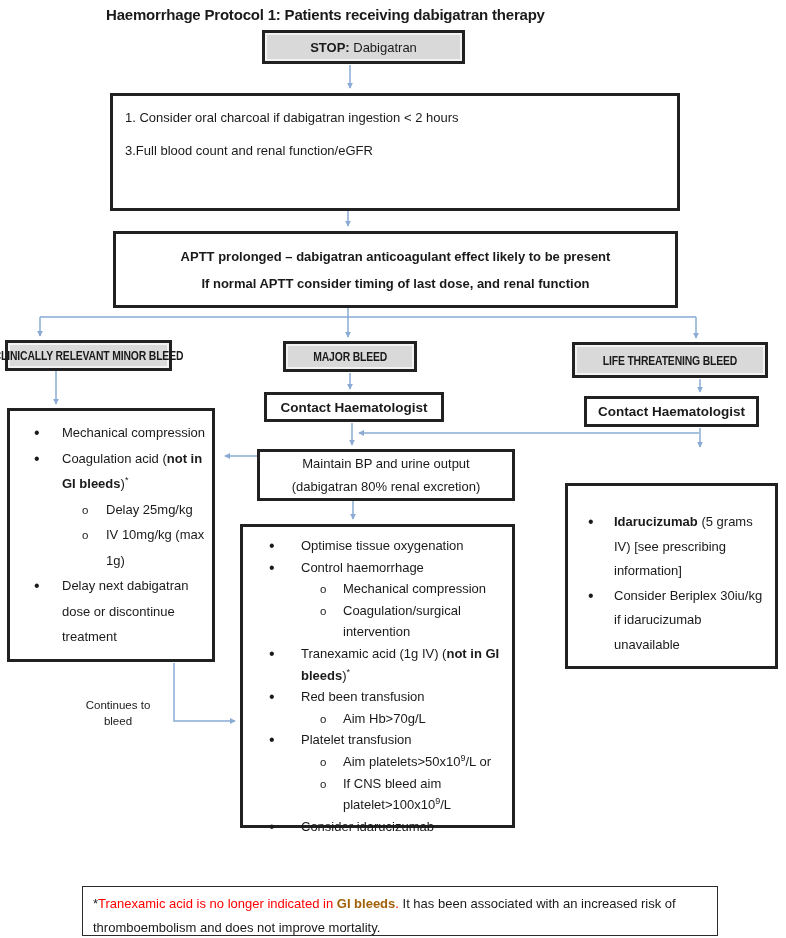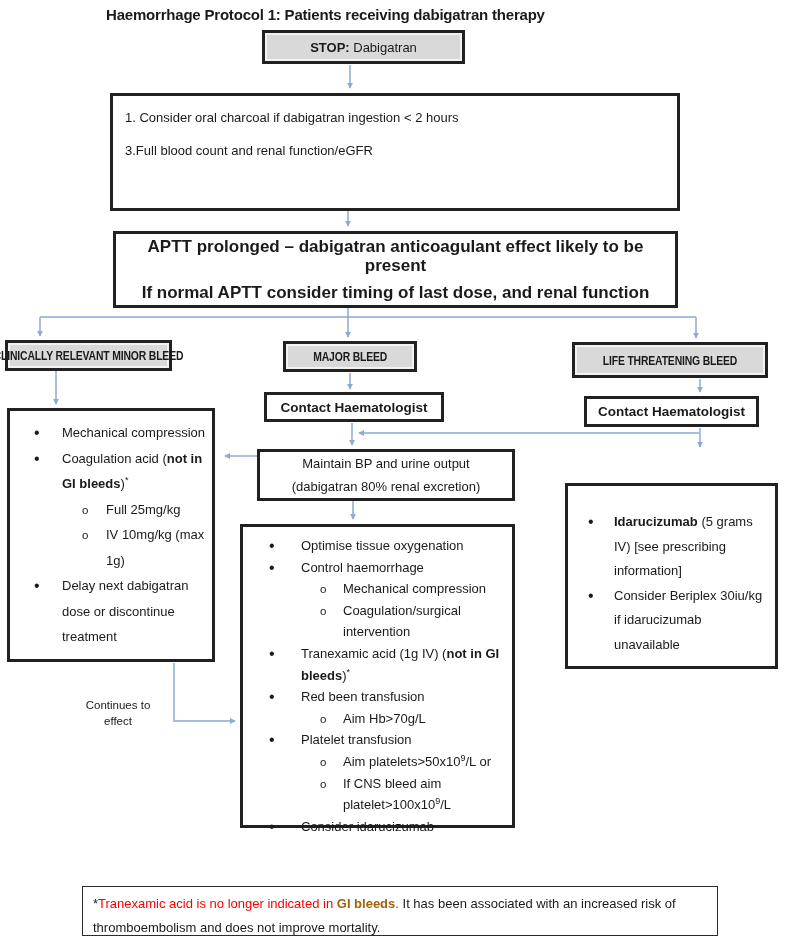--- a/index.html
+++ b/index.html
@@ -13,21 +13,21 @@
   .center { display: flex; align-items: center; justify-content: center; text-align: center; }
   .col { flex-direction: column; }
 
   .title { font-weight: bold; font-size: 15px; letter-spacing: -0.2px; white-space: nowrap; }
   .hdr-label { font-weight: bold; font-size: 13px; white-space: nowrap; transform: scaleX(0.8); transform-origin: center; letter-spacing: -0.2px; }
   .stop-label { font-size: 13px; }
   .contact { font-weight: bold; font-size: 13.5px; }
 
   .steps { padding: 9px 12px; font-size: 13px; }
   .steps p { line-height: 26px; margin-bottom: 7px; }
-  .aptt { font-weight: bold; font-size: 17px; gap: 8px; line-height: 19px; padding: 0 10px; }
+  .aptt { font-weight: bold; font-size: 13px; gap: 8px; line-height: 19px; padding: 0 10px; }
   .maintain { font-size: 13px; line-height: 23px; }
 
   ul.blist { list-style: none; }
   .blist li { position: relative; font-size: 13px; }
   .blist li.l1 { padding-left: var(--i1); }
   .blist li.l1::before { content: "\2022"; position: absolute; left: var(--b1); font-size: 16px; }
   .blist li.l2 { padding-left: var(--i2); }
   .blist li.l2::before { content: "o"; position: absolute; left: var(--b2); font-size: 11.5px; top: 1px; }
 
   .minor-box { --i1: 52px; --b1: 24px; --i2: 96px; --b2: 72px; padding: 9px 6px 0 0; }
@@ -101,21 +101,21 @@
     <span class="contact">Contact Haematologist</span>
   </div>
   <div class="abs node center" style="left:584px; top:396px; width:175px; height:31px;">
     <span class="contact">Contact Haematologist</span>
   </div>
 
   <div class="abs node minor-box" style="left:7px; top:408px; width:208px; height:254px;">
     <ul class="blist">
       <li class="l1"><span>Mechanical compression</span></li>
       <li class="l1"><span>Coagulation acid (</span><span style="font-weight: bold;">not in GI bleeds</span><span>)</span><sup>*</sup></li>
-      <li class="l2"><span>Full 25mg/kg</span></li>
+      <li class="l2"><span>Delay 25mg/kg</span></li>
       <li class="l2"><span>IV 10mg/kg (max 1g)</span></li>
       <li class="l1"><span>Delay next dabigatran dose or discontinue treatment</span></li>
     </ul>
   </div>
 
   <div class="abs node center col maintain" style="left:257px; top:449px; width:258px; height:52px;">
     <p>Maintain BP and urine output</p>
     <p>(dabigatran 80% renal excretion)</p>
   </div>
 
@@ -135,19 +135,19 @@
     </ul>
   </div>
 
   <div class="abs node life-box" style="left:565px; top:451px; width:213px; height:186px;">
     <ul class="blist">
       <li class="l1"><span style="font-weight: bold;">Idarucizumab</span><span> (5 grams IV) [see prescribing information]</span></li>
       <li class="l1"><span>Consider Beriplex 30iu/kg if idarucizumab unavailable</span></li>
     </ul>
   </div>
 
-  <div class="abs continues" style="left:82px; top:697px; width:72px;">Continues to effect</div>
+  <div class="abs continues" style="left:82px; top:697px; width:72px;">Continues to bleed</div>
 
   <div class="abs footnote" style="left:82px; top:886px; width:636px; height:50px;">
     <span><span>*</span><span style="color: rgb(255, 0, 0);">Tranexamic acid is no longer indicated in </span><span style="font-weight: bold; color: #a16207;">GI bleeds</span><span style="color: rgb(255, 0, 0);">.</span><span>  It has been associated with an increased risk of thromboembolism and does not improve mortality.</span></span>
   </div>
 
 </div>
 
 </body></html>

